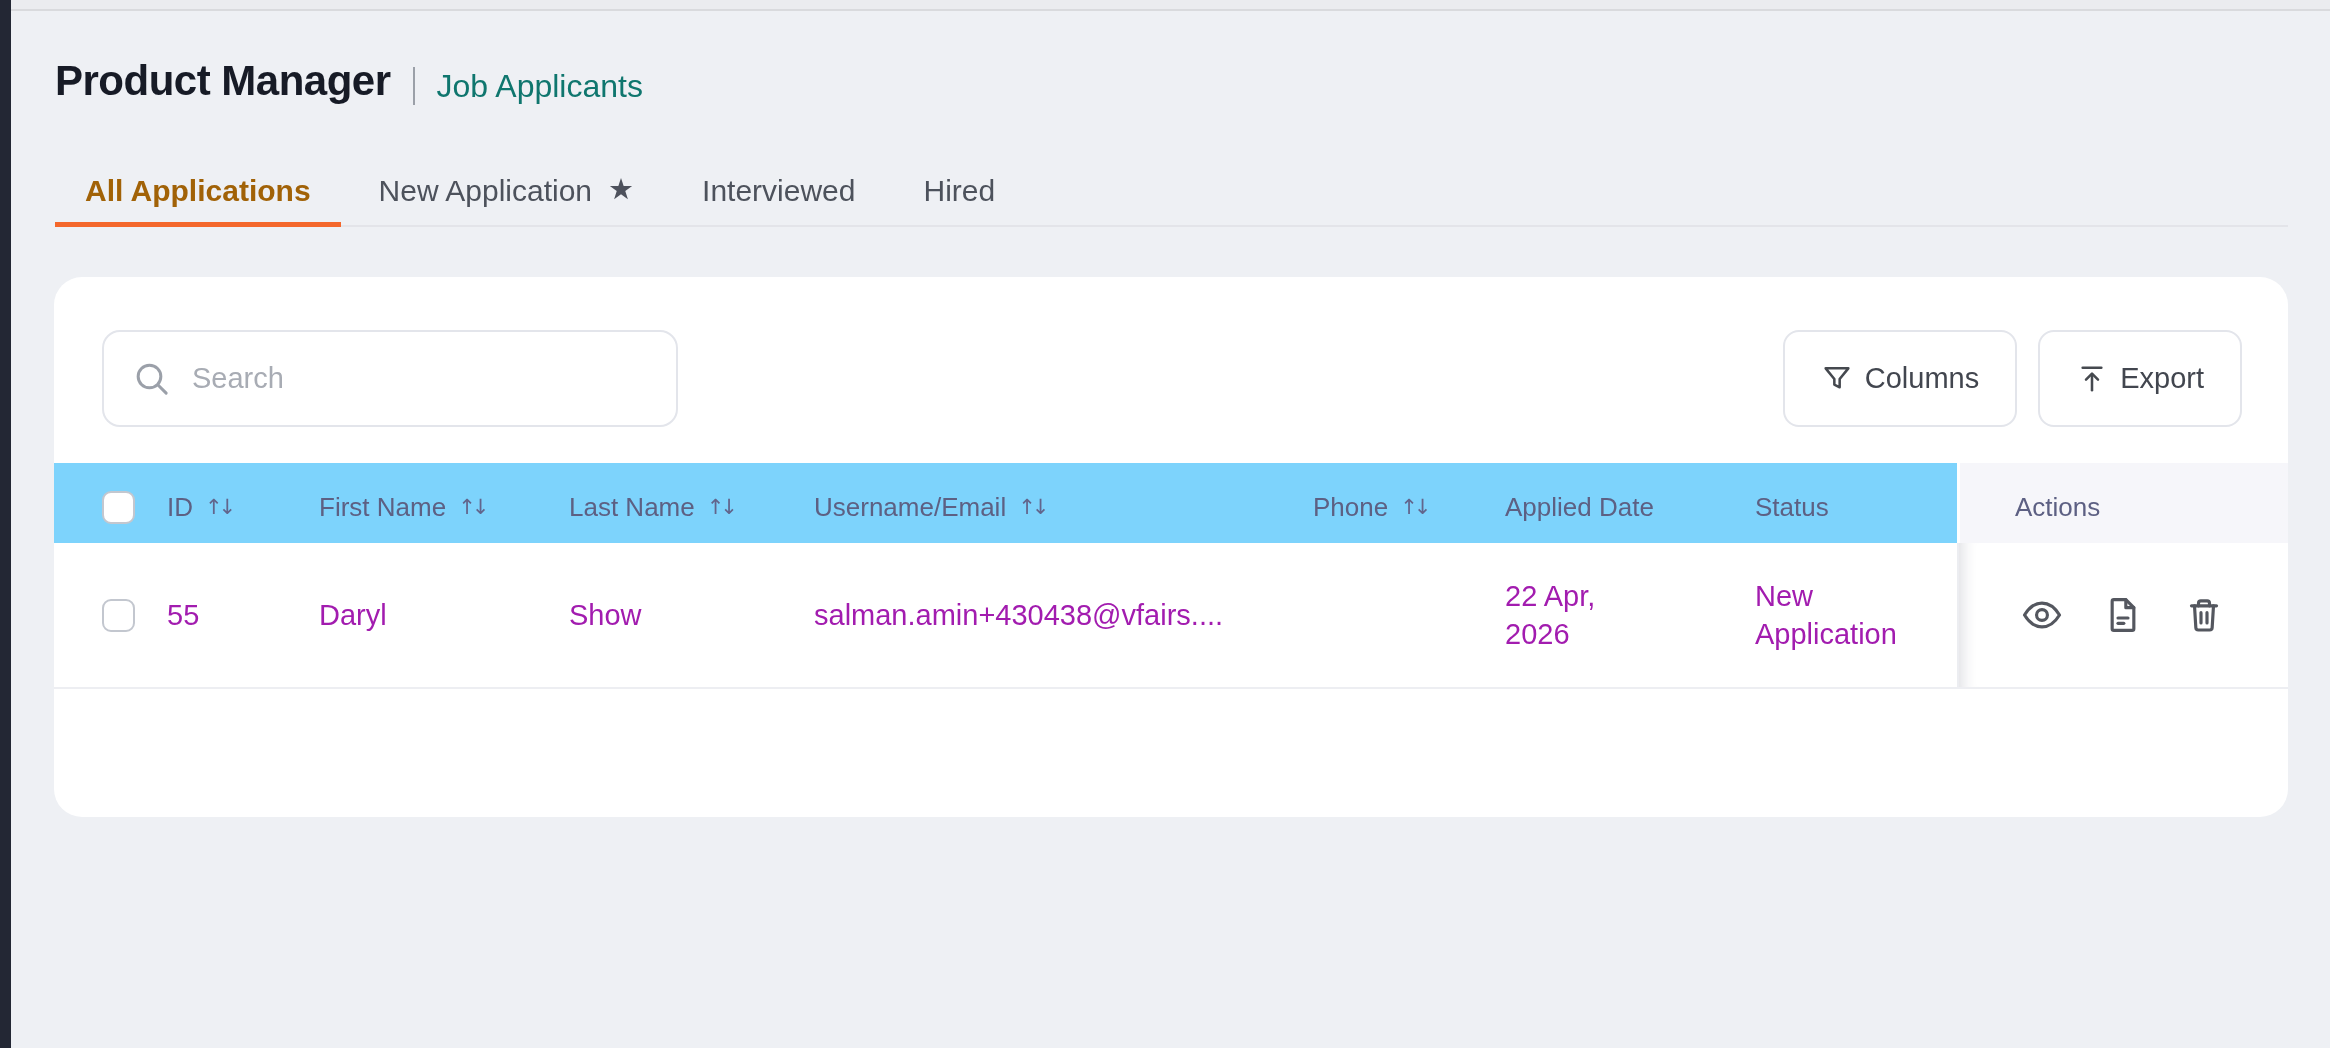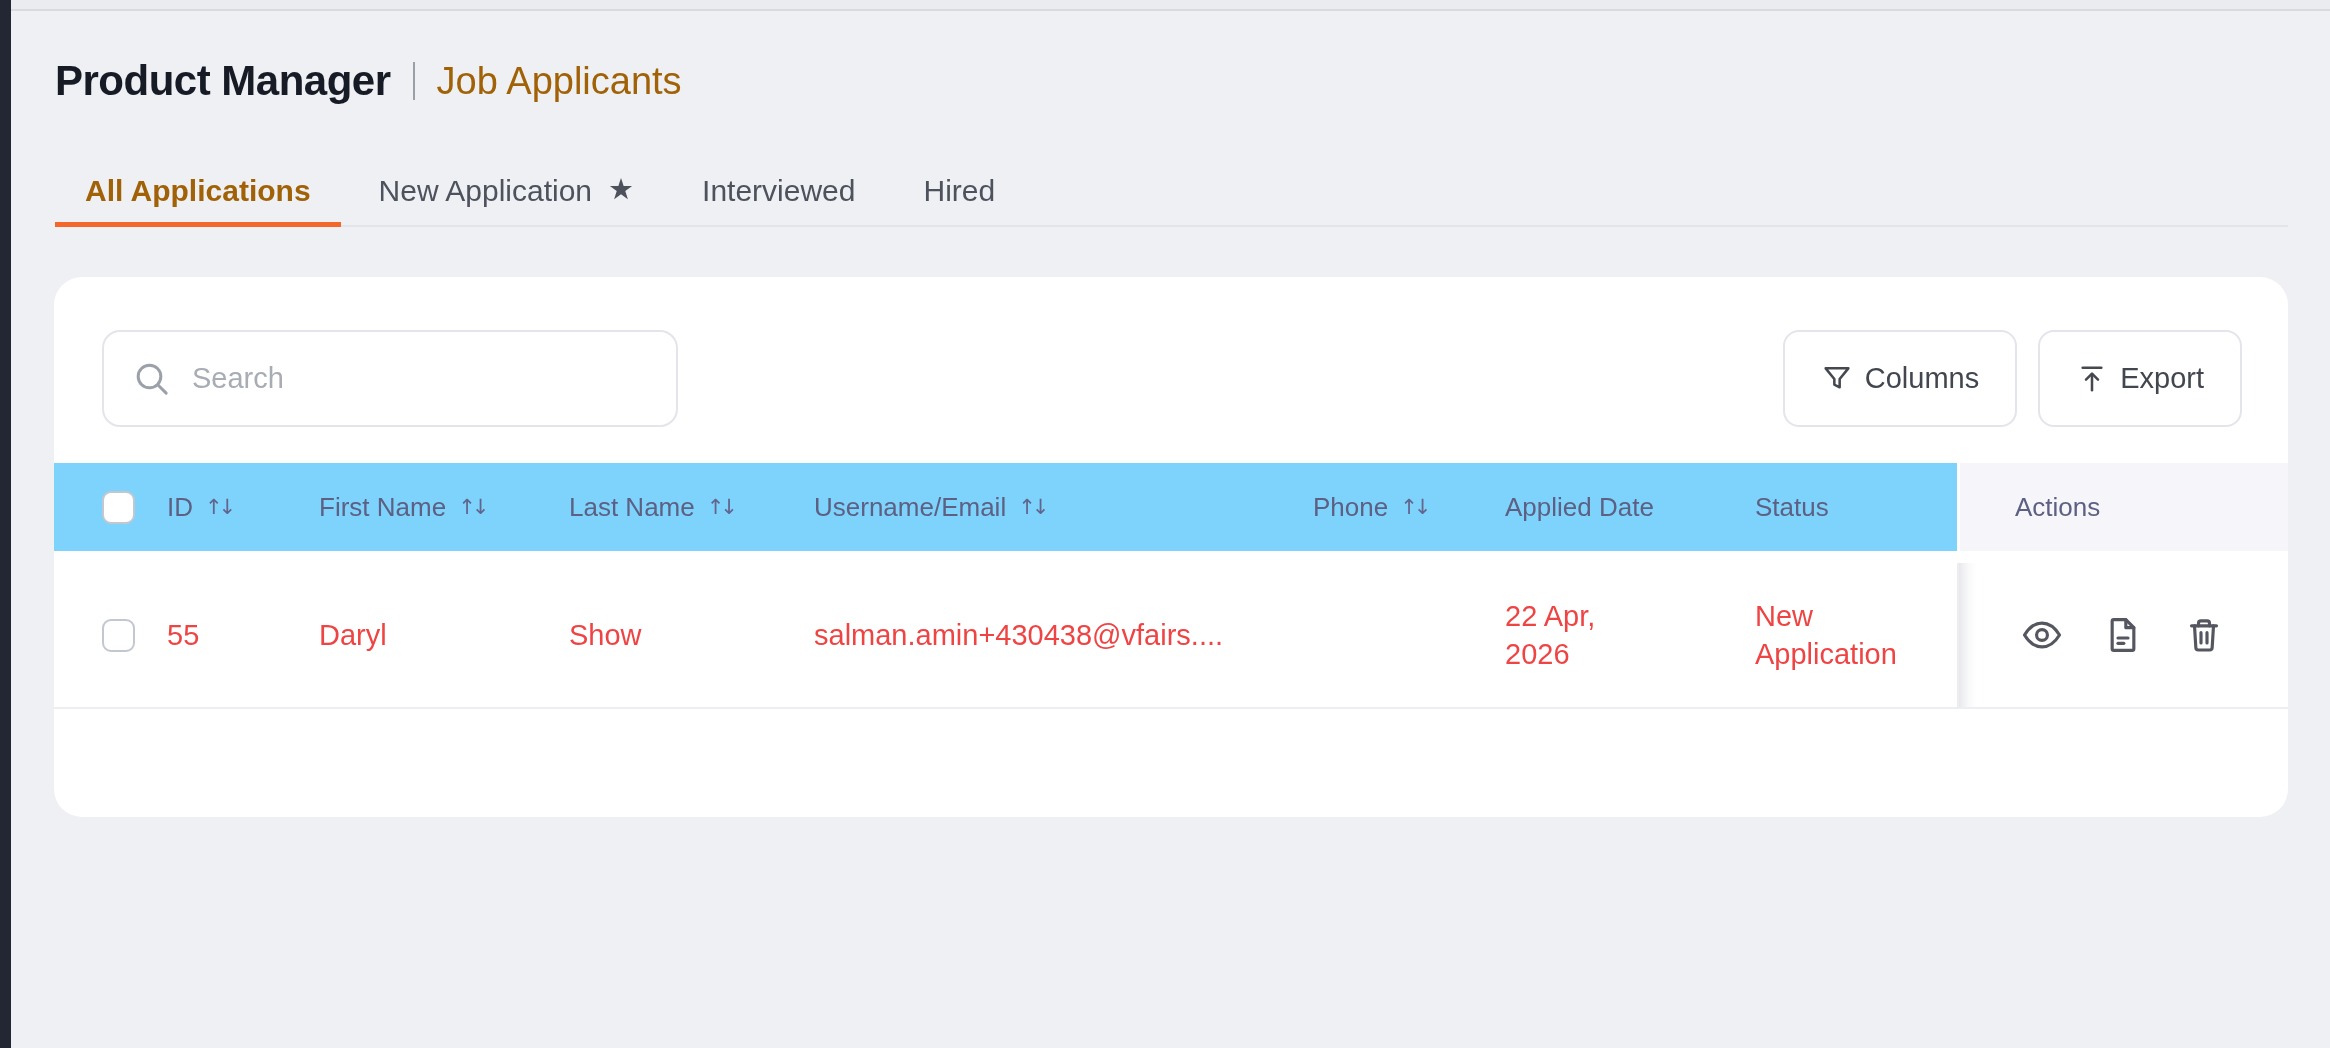--- a/index.html
+++ b/index.html
@@ -12,25 +12,25 @@
   .topbar {
     position:absolute; top:0; left:0; right:0; height:11px;
     background:#ebecef; border-bottom:2px solid #d9dadd;
   }
   .leftbar {
     position:absolute; top:0; left:0; width:11px; height:1048px;
     background:#232734; z-index:20;
   }
   .page-header {
     position:absolute; left:55px; top:57px;
-    display:flex; align-items:center; gap:22px;
+    display:flex; align-items:flex-end; gap:22px;
   }
   .page-title { font-size:42px; font-weight:bold; color:#171b26; letter-spacing:-0.5px; }
   .title-divider { width:2px; height:38px; background:#9ba0a8; }
-  .page-subtitle { font-size:38px; color:#a16207; }
+  .page-subtitle { font-size:32px; color:#0f766e; }
 
   .tabs-line {
     position:absolute; left:55px; top:225px; width:2233px; height:2px;
     background:#e3e4e9;
   }
   .tabs { position:absolute; left:55px; top:160px; display:flex; gap:8px; z-index:2; }
   .tab {
     height:67px; padding:0 30px; display:flex; align-items:center; gap:16px;
     font-size:30px; font-weight:500; color:#4d525c;
     border-bottom:5px solid transparent; cursor:pointer; white-space:nowrap;
@@ -80,22 +80,22 @@
   .sort {
     font-family:"DejaVu Sans", sans-serif; font-size:21px; letter-spacing:-4px;
     color:#62658c; padding-left:2px;
   }
   .checkbox {
     width:33px; height:33px; border:2px solid #c3c7cf; border-radius:9px;
     background:#fff; cursor:pointer;
   }
 
   .trow {
-    position:absolute; top:286px; left:0; height:146px;
-    font-size:29px; color:#ef4444; border-bottom:2px solid #edeef2; background:#fff;
+    position:absolute; top:266px; left:0; height:146px;
+    font-size:29px; color:#a21caf; border-bottom:2px solid #edeef2; background:#fff;
   }
   .td { display:flex; align-items:center; white-space:nowrap; overflow:hidden; }
   .td-check { padding-left:48px; }
   .wrap-cell { white-space:normal; line-height:1.32; }
   .wrap-date { max-width:135px; }
   .wrap-status { max-width:165px; }
   .td-actions {
     height:144px; display:flex; align-items:center; padding-left:61px; gap:37px;
     border-left:2px solid #ecedf1;
     box-shadow:inset 18px 0 16px -16px rgba(40,45,70,0.18);

